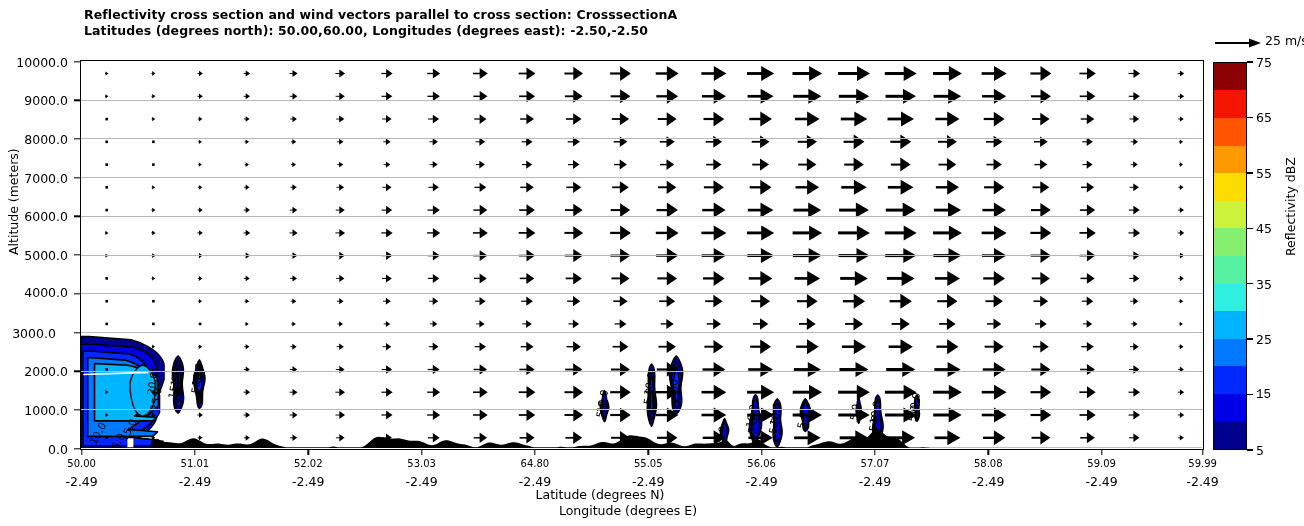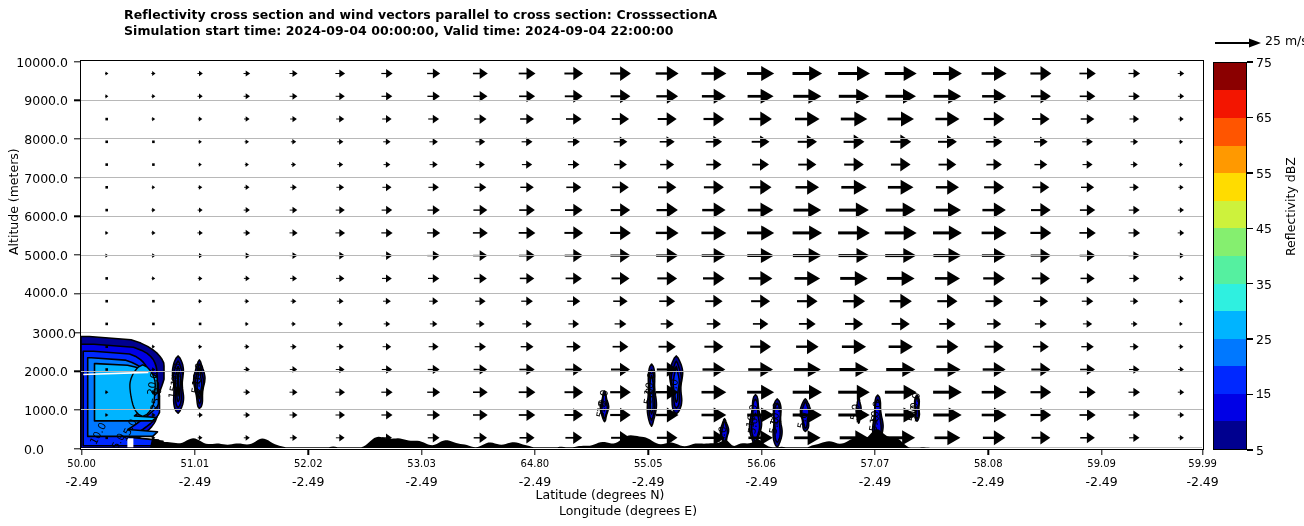--- a/index.html
+++ b/index.html
@@ -1,19 +1,19 @@
 <!DOCTYPE html>
 <html><head>
 <meta charset="utf-8">
 <style>
   html,body{margin:0;padding:0;background:#ffffff;}
   body{width:1304px;height:526px;font-family:"DejaVu Sans","Liberation Sans",sans-serif;color:#000;overflow:hidden;}
   #root{position:relative;width:1304px;height:526px;}
 
-  .title-block{position:absolute;left:84px;top:7px;font-size:12.5px;font-weight:bold;line-height:15.6px;letter-spacing:0.1px;white-space:nowrap;margin-left:40px;}
+  .title-block{position:absolute;left:84px;top:7px;font-size:12.5px;font-weight:bold;line-height:15.6px;letter-spacing:0.1px;white-space:nowrap;}
   .title-block div{white-space:nowrap;}
 
   .plot{position:absolute;left:80px;top:60px;width:1124px;height:390px;border:1.6px solid #000;box-sizing:border-box;background:#fff;overflow:hidden;}
   .plot-inner{position:absolute;inset:0;}
 
   .gridline{position:absolute;left:0;width:100%;height:1px;background:#b8b8b8;}
   .ylab{position:absolute;font-size:12.5px;white-space:nowrap;transform:translateY(-50%);text-align:right;}
   .ytickmark{position:absolute;width:6px;height:1.4px;background:#000;transform:translateY(-50%);}
 
   .yaxis-title{position:absolute;left:6px;top:255px;font-size:12.5px;transform:rotate(-90deg);transform-origin:0 0;white-space:nowrap;}
@@ -35,33 +35,33 @@
 
   svg{display:block;}
 </style>
 </head>
 <body>
 
 <div id="root">
 
   <div class="title-block">
     <div>Reflectivity cross section and wind vectors parallel to cross section: CrosssectionA</div>
-    <div>Simulation start time: 2024-09-04 00:00:00, Valid time: 2024-09-04 22:00:00</div>
+    <div>Latitudes (degrees north): 50.00,60.00, Longitudes (degrees east): -2.50,-2.50</div>
   </div>
 
   <div class="yaxis-title">Altitude (meters)</div>
 
   <div id="ylabels">
-      <div class="ylab" style="top: 448.6px; left: 0px; width: 68px; text-align: center;">0.0</div>
+      <div class="ylab" style="top: 448.6px; left: 0px; width: 68px;">0.0</div>
       <div class="ytickmark" style="top: 448.6px; left: 74px;"></div>
       <div class="ylab" style="top: 409.9px; left: 0px; width: 68px;">1000.0</div>
       <div class="ytickmark" style="top: 409.9px; left: 74px;"></div>
       <div class="ylab" style="top: 371.2px; left: 0px; width: 68px;">2000.0</div>
       <div class="ytickmark" style="top: 371.2px; left: 74px;"></div>
-      <div class="ylab" style="top: 332.5px; left: 8px; width: 68px;">3000.0</div>
+      <div class="ylab" style="top: 332.5px; left: 0px; width: 68px; text-align: center;">3000.0</div>
       <div class="ytickmark" style="top: 332.5px; left: 74px;"></div>
       <div class="ylab" style="top: 292px; left: 0px; width: 68px;">4000.0</div>
       <div class="ytickmark" style="top: 293.8px; left: 74px;"></div>
       <div class="ylab" style="top: 255.1px; left: 0px; width: 68px;">5000.0</div>
       <div class="ytickmark" style="top: 255.1px; left: 74px;"></div>
       <div class="ylab" style="top: 216.4px; left: 0px; width: 68px;">6000.0</div>
       <div class="ytickmark" style="top: 216.4px; left: 74px;"></div>
       <div class="ylab" style="top: 177.7px; left: 0px; width: 68px;">7000.0</div>
       <div class="ytickmark" style="top: 177.7px; left: 74px;"></div>
       <div class="ylab" style="top: 139px; left: 0px; width: 68px;">8000.0</div>

